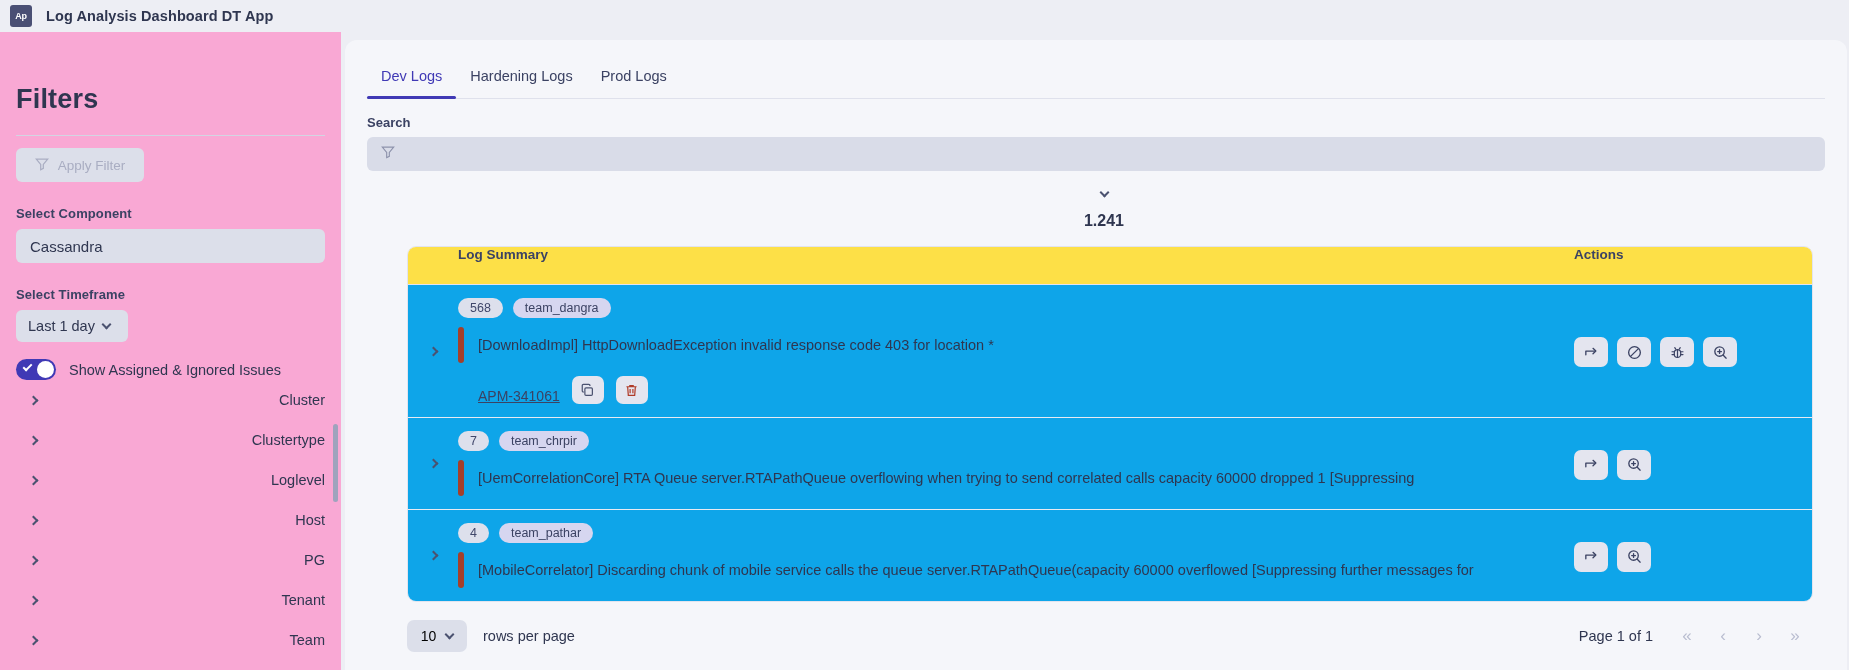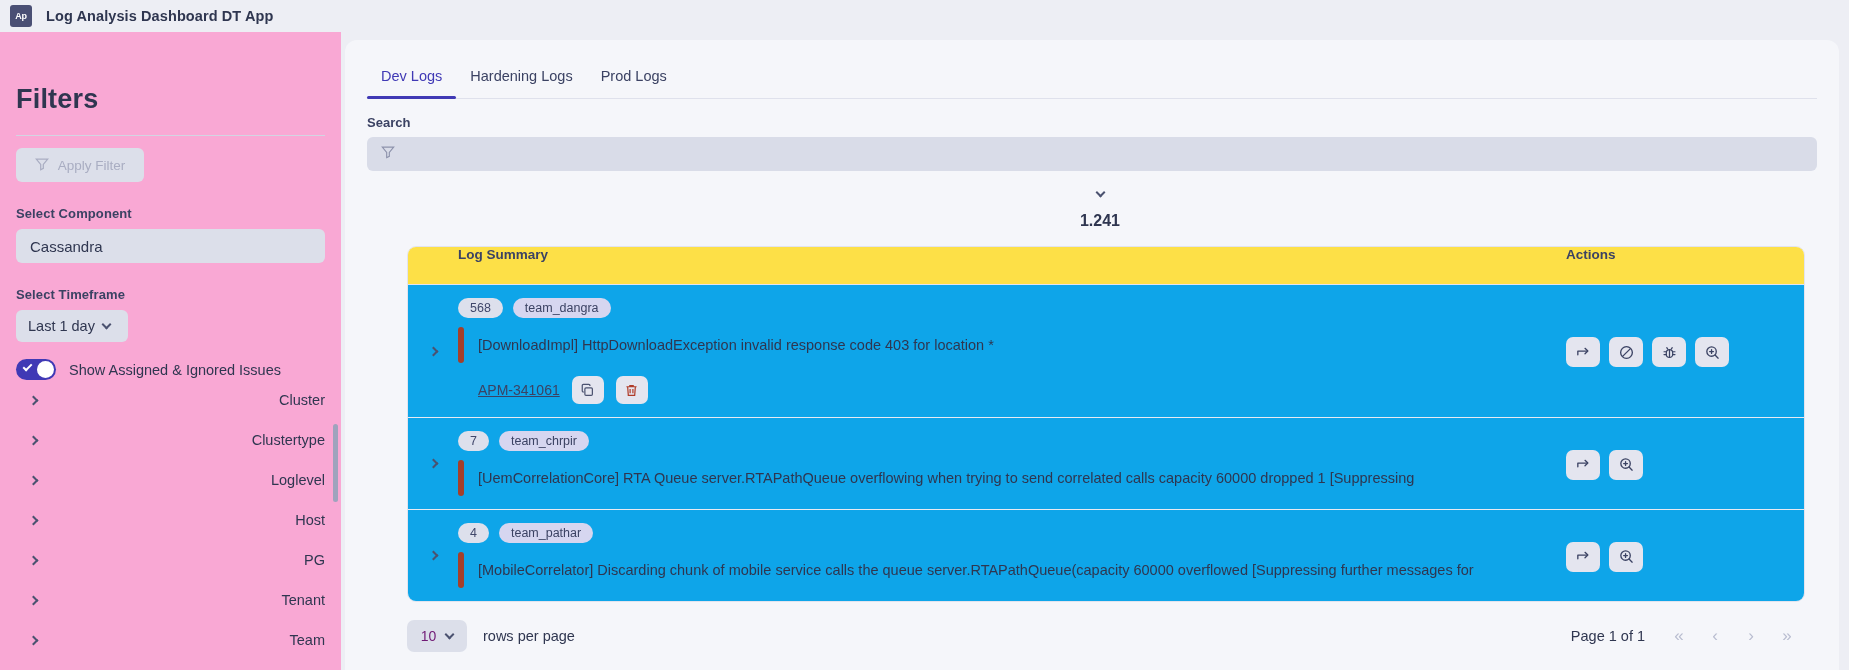--- a/index.html
+++ b/index.html
@@ -138,21 +138,21 @@
   }
   .chev-down {
     width: 7px; height: 7px;
     border-bottom: 2px solid #4b5270; border-right: 2px solid #4b5270;
     transform: rotate(45deg);
     flex: none;
     position: relative; top: -2px;
   }
 
   
-  .main-wrap { flex: 1; padding: 8px 10px 0 4px; min-width: 0; }
+  .main-wrap { flex: 1; padding: 8px 2px 0 4px; min-width: 0; }
   .panel {
     background: #f5f6fa;
     border-radius: 12px 12px 0 0;
     height: 100%;
     padding: 0 22px;
     overflow: hidden;
   }
 
   .tabs {
     display: flex; gap: 0;
@@ -247,21 +247,21 @@
   .msg-bar {
     width: 6px; border-radius: 3px; background: #a43f2b; flex: none;
     min-height: 36px;
   }
   .msg-text {
     font-size: 14.5px; color: #2f3650;
     align-self: center;
     white-space: nowrap; overflow: hidden; text-overflow: clip;
   }
   .apm-line {
-    display: flex; align-items: center; gap: 12px;
+    display: flex; align-items: flex-end; gap: 12px;
     margin-top: 13px; padding-left: 20px;
   }
   .apm-link {
     font-size: 14px; color: #3b4263; text-decoration: underline;
   }
   .icon-btn {
     width: 34px; height: 30px; border-radius: 7px;
     background: #e4e5ef;
     display: flex; align-items: center; justify-content: center;
     flex: none;
@@ -271,21 +271,21 @@
   
   .footer {
     display: flex; align-items: center;
     margin-top: 18px;
     margin-left: 40px; margin-right: 12px;
   }
   .rows-select {
     height: 32px; width: 60px; border-radius: 7px;
     background: #dcdfea;
     display: flex; align-items: center; justify-content: center; gap: 10px;
-    font-size: 14px; color: #701a75;
+    font-size: 14px; color: #000000;
   }
   .rows-label { margin-left: 16px; font-size: 14.5px; color: #2f3650; }
   .pager { margin-left: auto; display: flex; align-items: center; gap: 0; }
   .page-text { font-size: 14.5px; color: #2f3650; margin-right: 16px; }
   .pg-btn {
     width: 36px; height: 30px;
     display: flex; align-items: center; justify-content: center;
     color: #b9bdd0; font-size: 17px;
   }
 </style>

